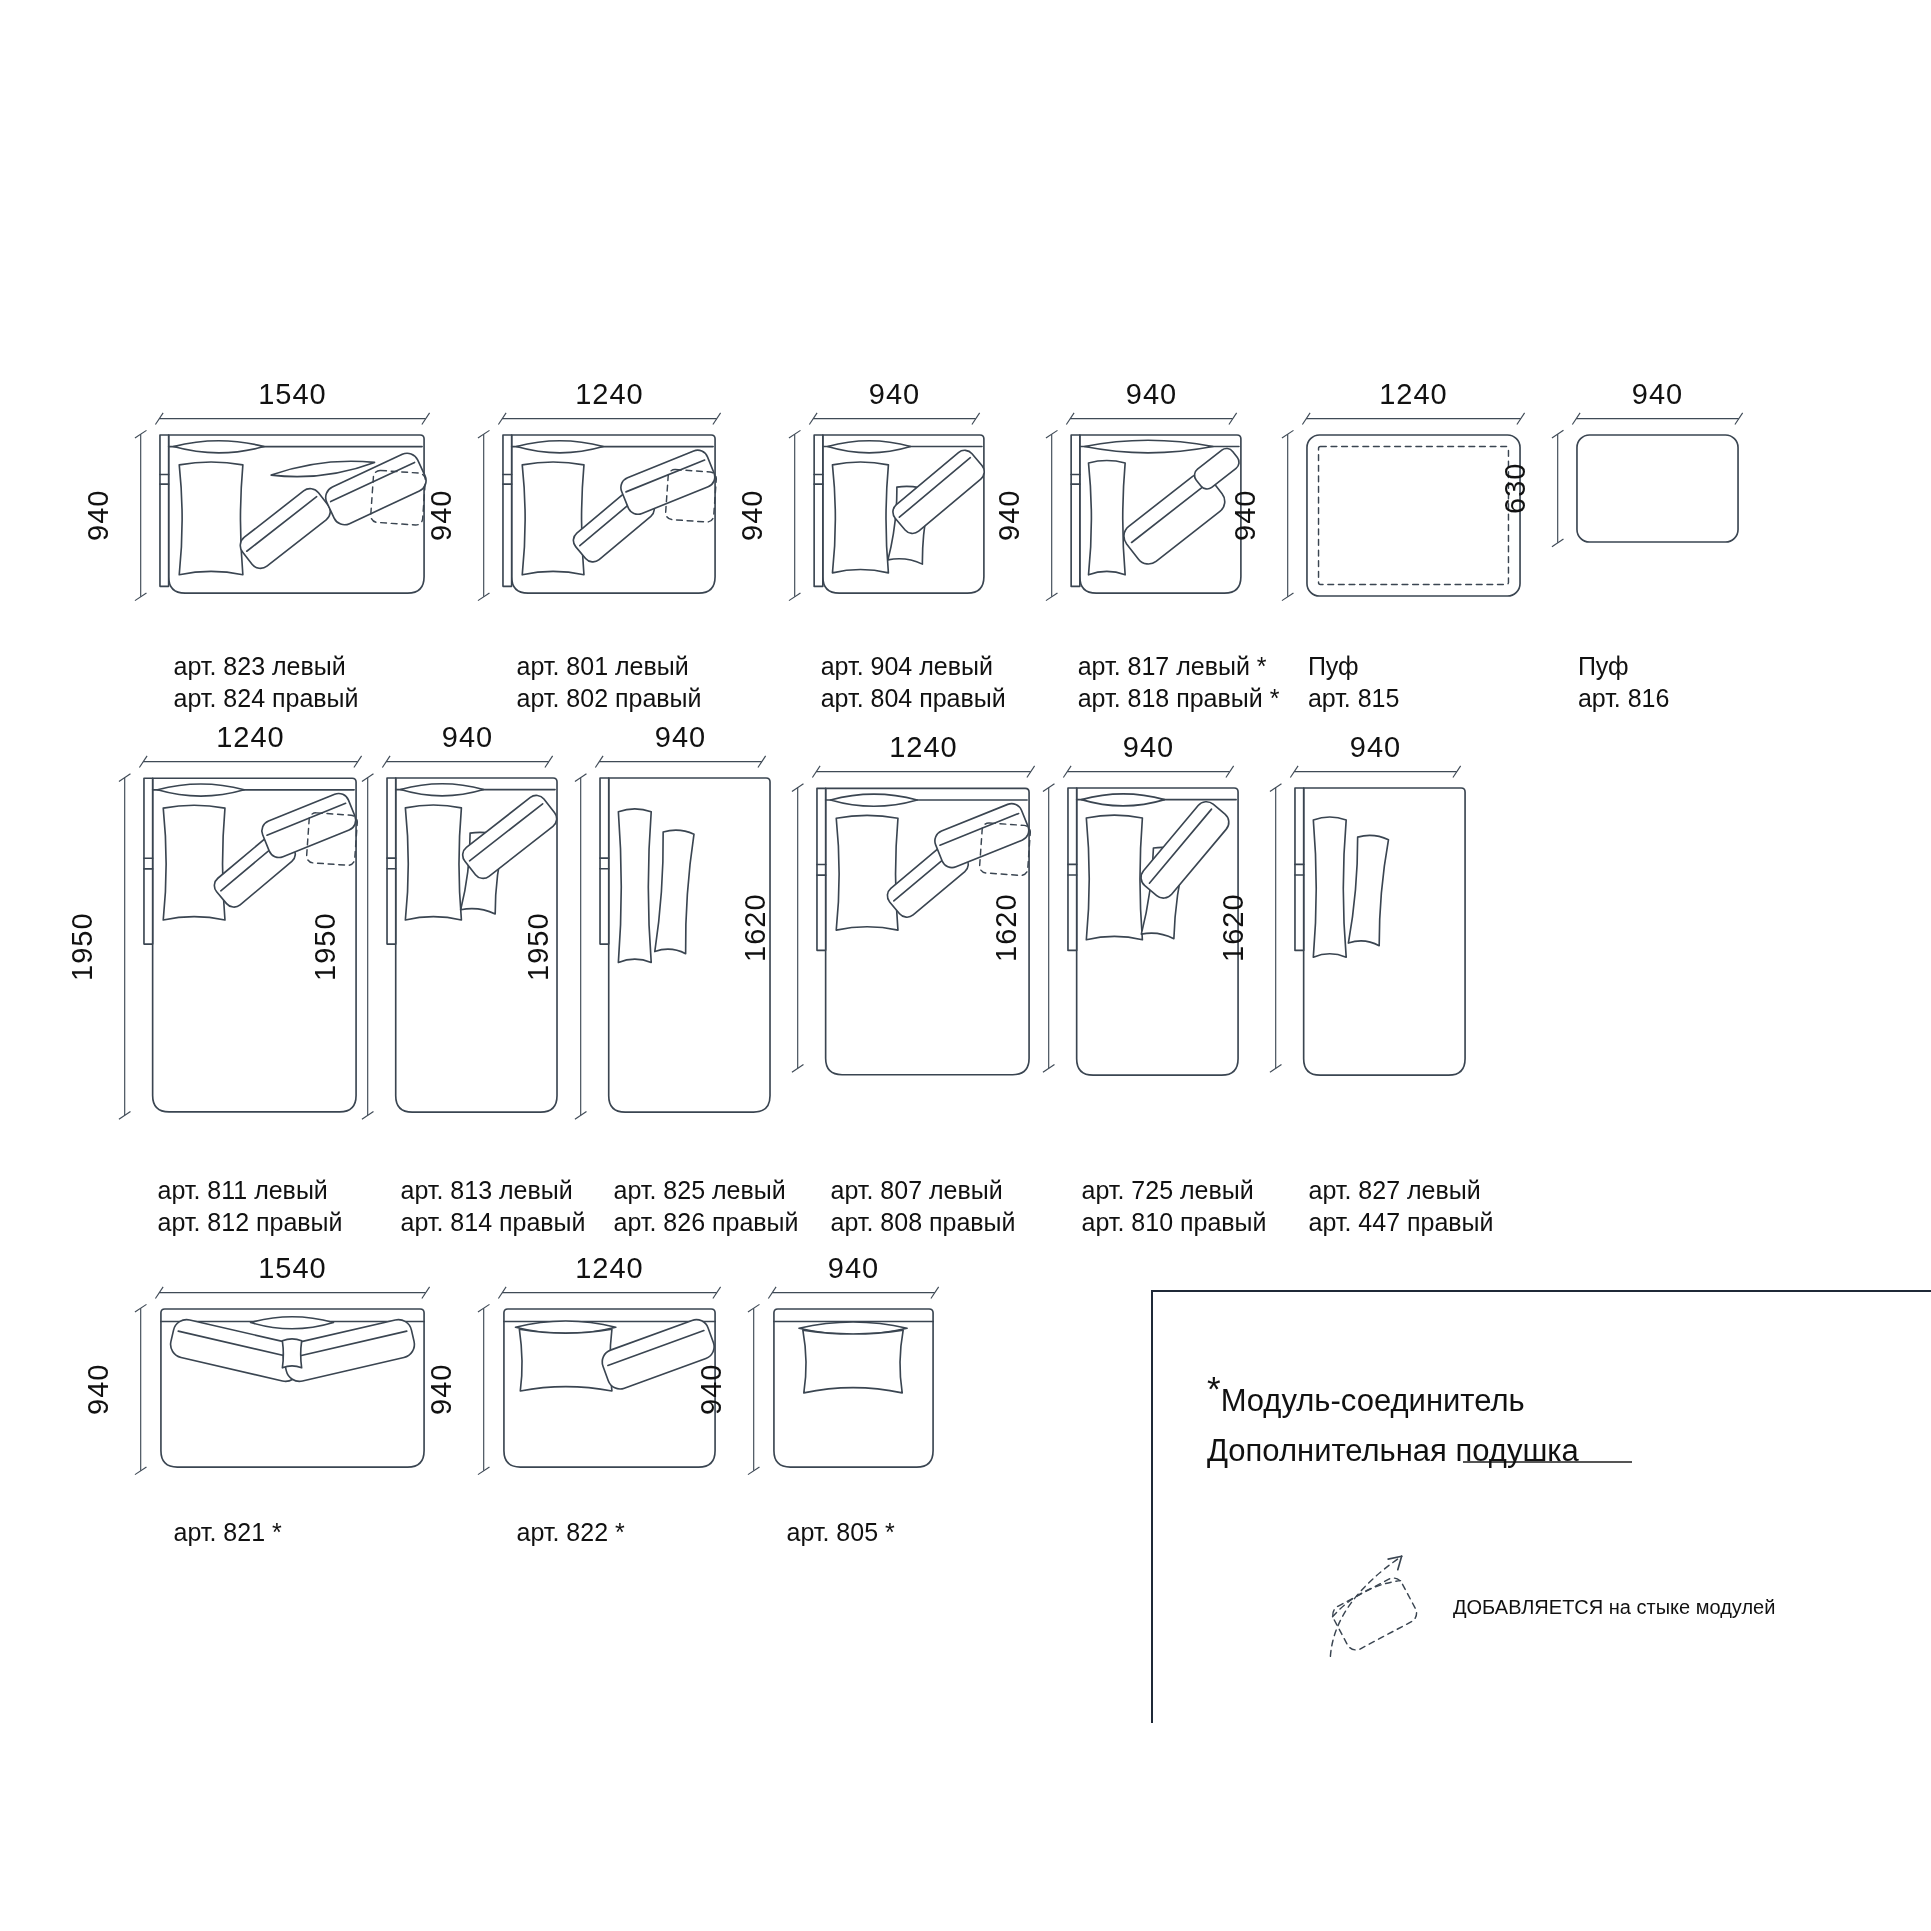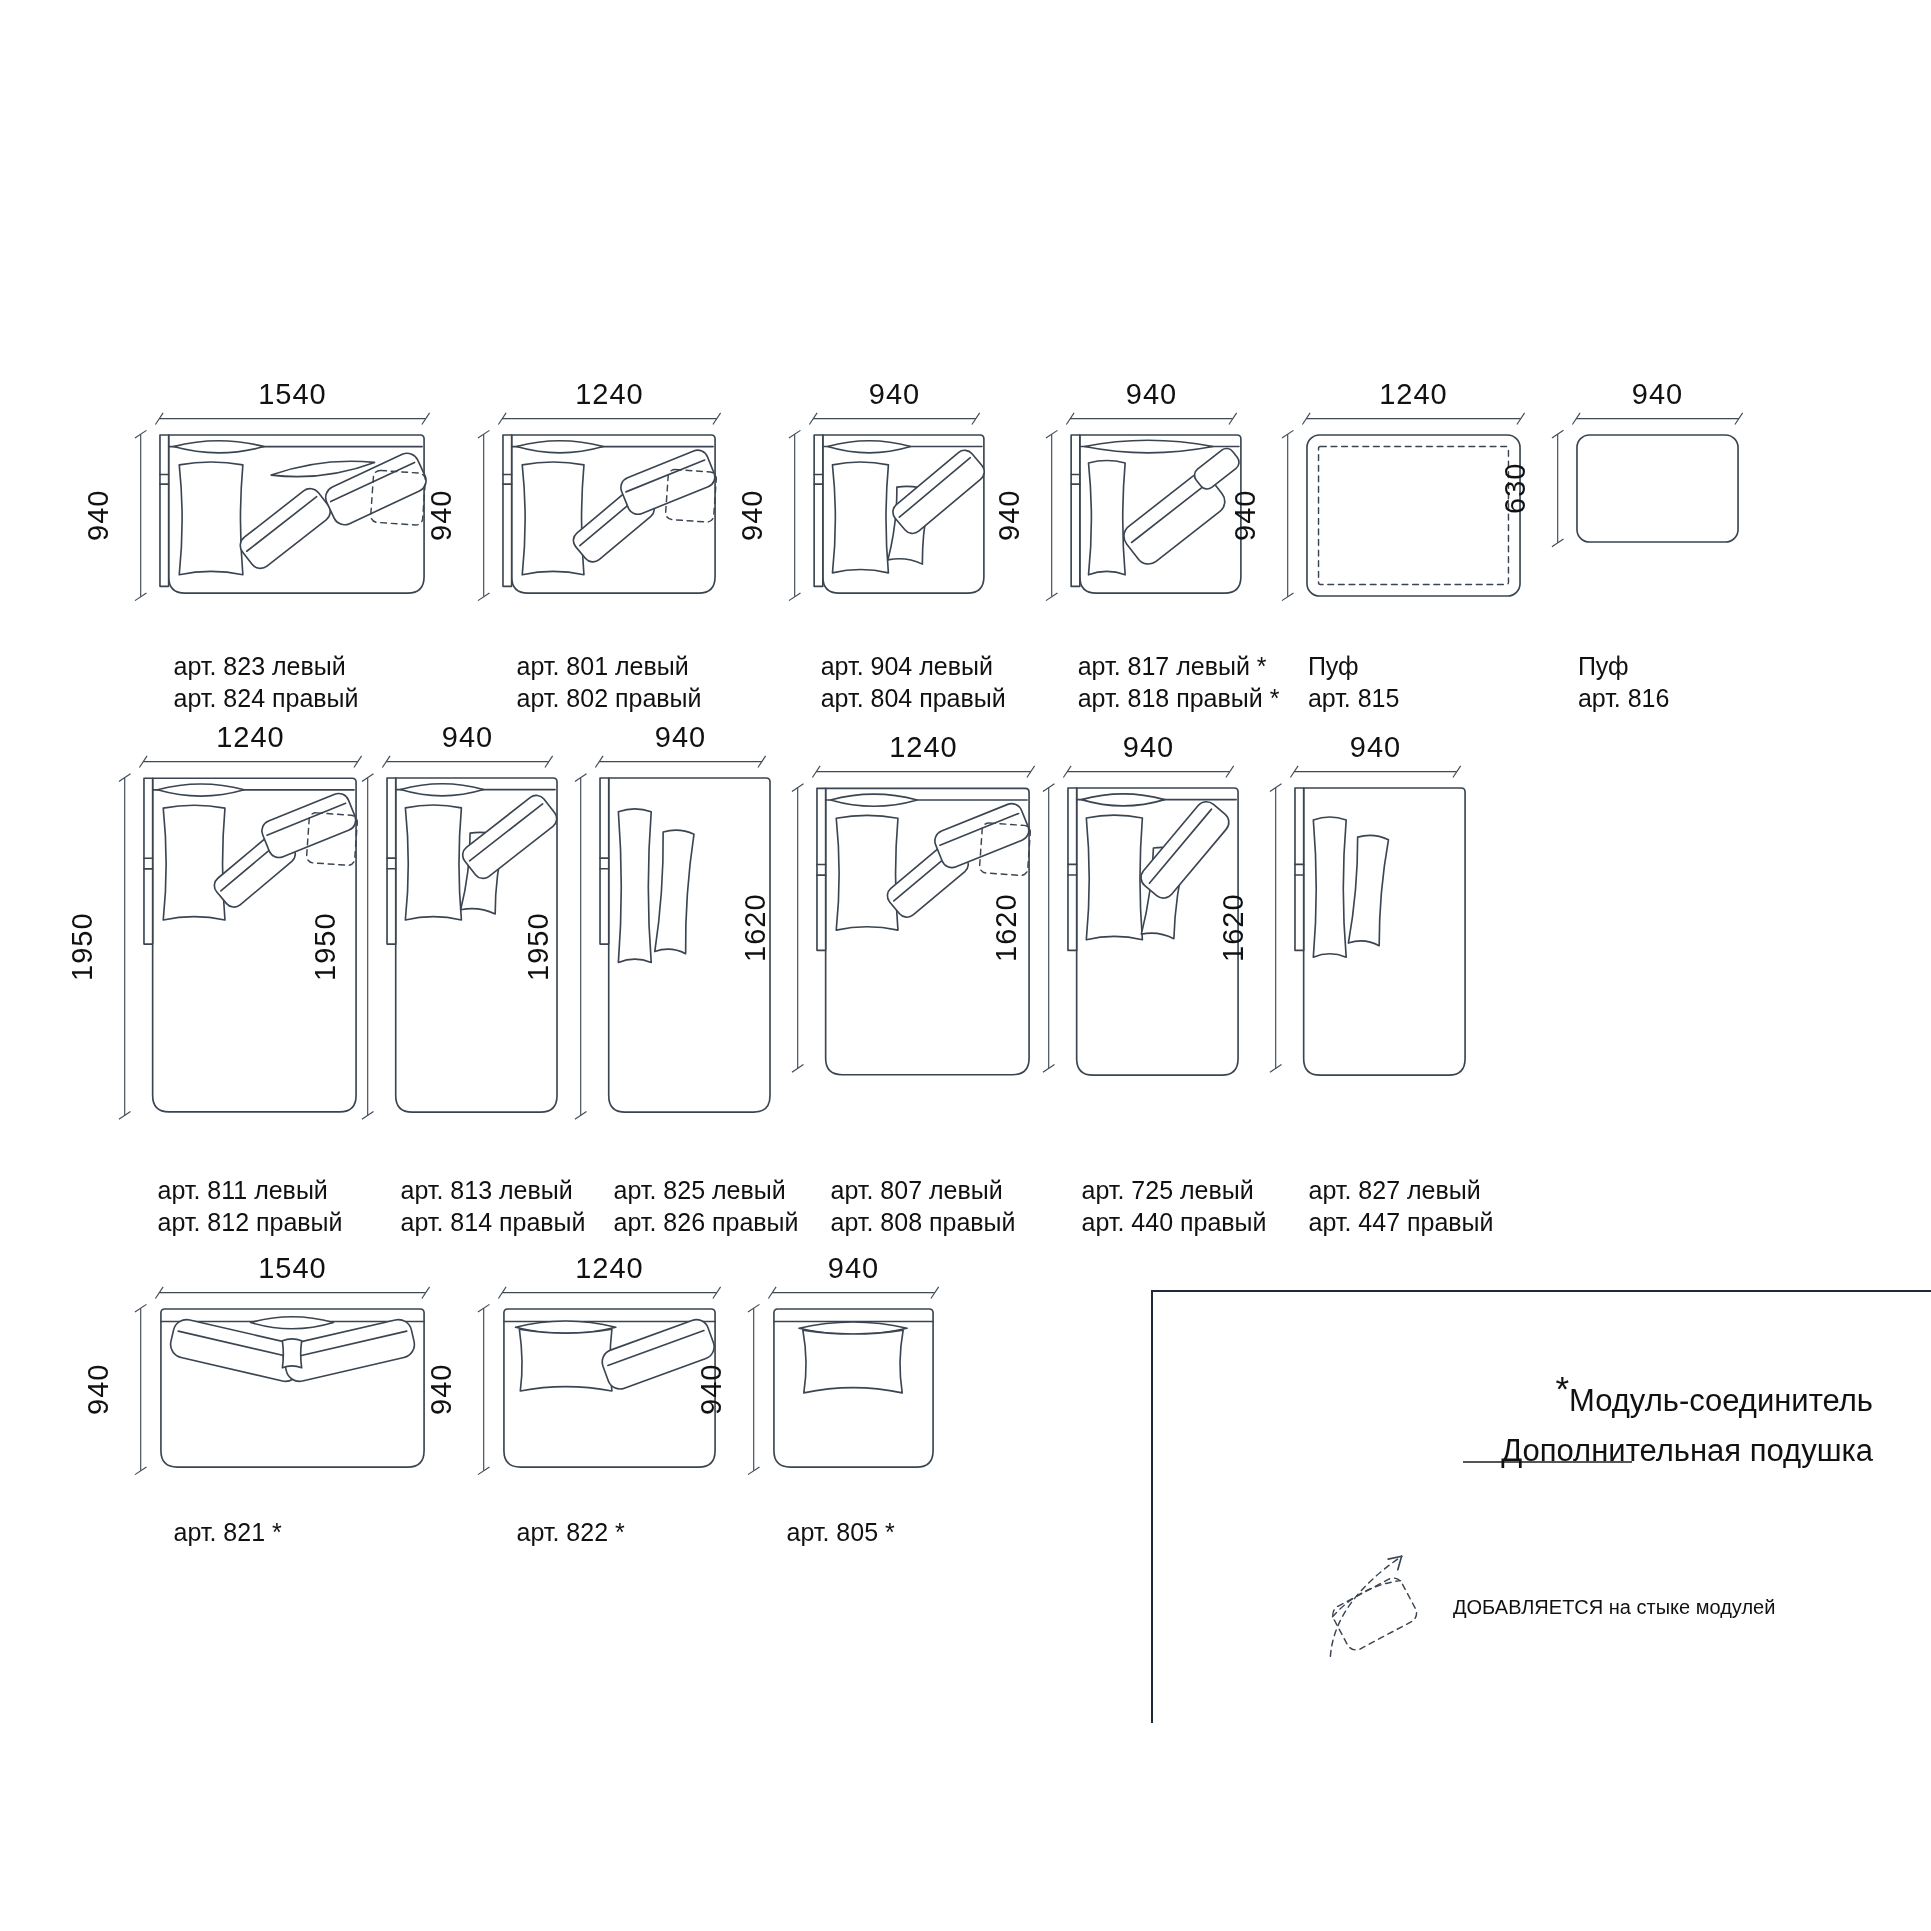--- a/index.html
+++ b/index.html
@@ -14,21 +14,21 @@
         font-size:29px;color:#111;letter-spacing:1px;}
   .dimsvg{position:absolute;overflow:visible;}
   .dimsvg line{stroke:#3f4a56;stroke-width:1.2;}
   .draw{position:absolute;left:0;top:0;overflow:visible;}
   .draw path,.draw rect,.draw line{fill:none;stroke:#3a4551;stroke-width:1.7;
         stroke-linecap:round;stroke-linejoin:round;}
   .draw .f{fill:#ffffff;}
   .draw .dash{stroke-dasharray:6 5;stroke-width:1.5;}
   .cap{position:absolute;white-space:nowrap;font-size:25px;line-height:32px;color:#111;margin-top:20px;}
   .legend-line{position:absolute;background:#1f2937;}
-  .lg-title{position:absolute;left:1207px;width:666px;text-align:right;
+  .lg-title{position:absolute;left:1207px;width:666px;text-align:left;
         font-size:31px;color:#111;}
   .lg-note{position:absolute;font-size:20px;color:#111;white-space:nowrap;}
   .lg-ast{font-size:35px;vertical-align:9.7px;}
   .lg-divider{position:absolute;height:1.9px;background:#555;}
 </style>
 </head>
 <body>
 
 <div class="mod" style="left:159px;top:434px;width:267px;height:163px">
   <div class="dimw">1540</div>
@@ -392,21 +392,21 @@
     <g transform="translate(100 110) rotate(8)">
         <path class="f" d="M-17 -45 Q0 -50 17 -45 Q12 0 17 45 Q0 39 -17 45 Q-12 0 -17 -45 Z"></path>
       </g>
     <g transform="translate(122 65) rotate(-50)">
         <rect class="f" x="-55" y="-19" width="110" height="38" rx="11"></rect>
         <line x1="-50" y1="-6" x2="50" y2="-6"></line>
       </g>
   </svg>
   <div class="cap" style="left:14.5px;top:367px">
     <div>арт. 725 левый</div>
-      <div>арт. 440 правый</div>
+      <div>арт. 810 правый</div>
   </div>
 </div>
 
 <div class="mod" style="left:1294px;top:787px;width:163px;height:282px">
   <div class="dimw">940</div>
   <svg class="dimsvg" style="left:-4.8px;top:-23px" width="173" height="15.4" viewBox="0 0 179 16">
       <line x1="5" y1="8" x2="174" y2="8"></line>
       <line x1="1" y1="14" x2="9" y2="2"></line>
       <line x1="170" y1="14" x2="178" y2="2"></line>
     </svg>

